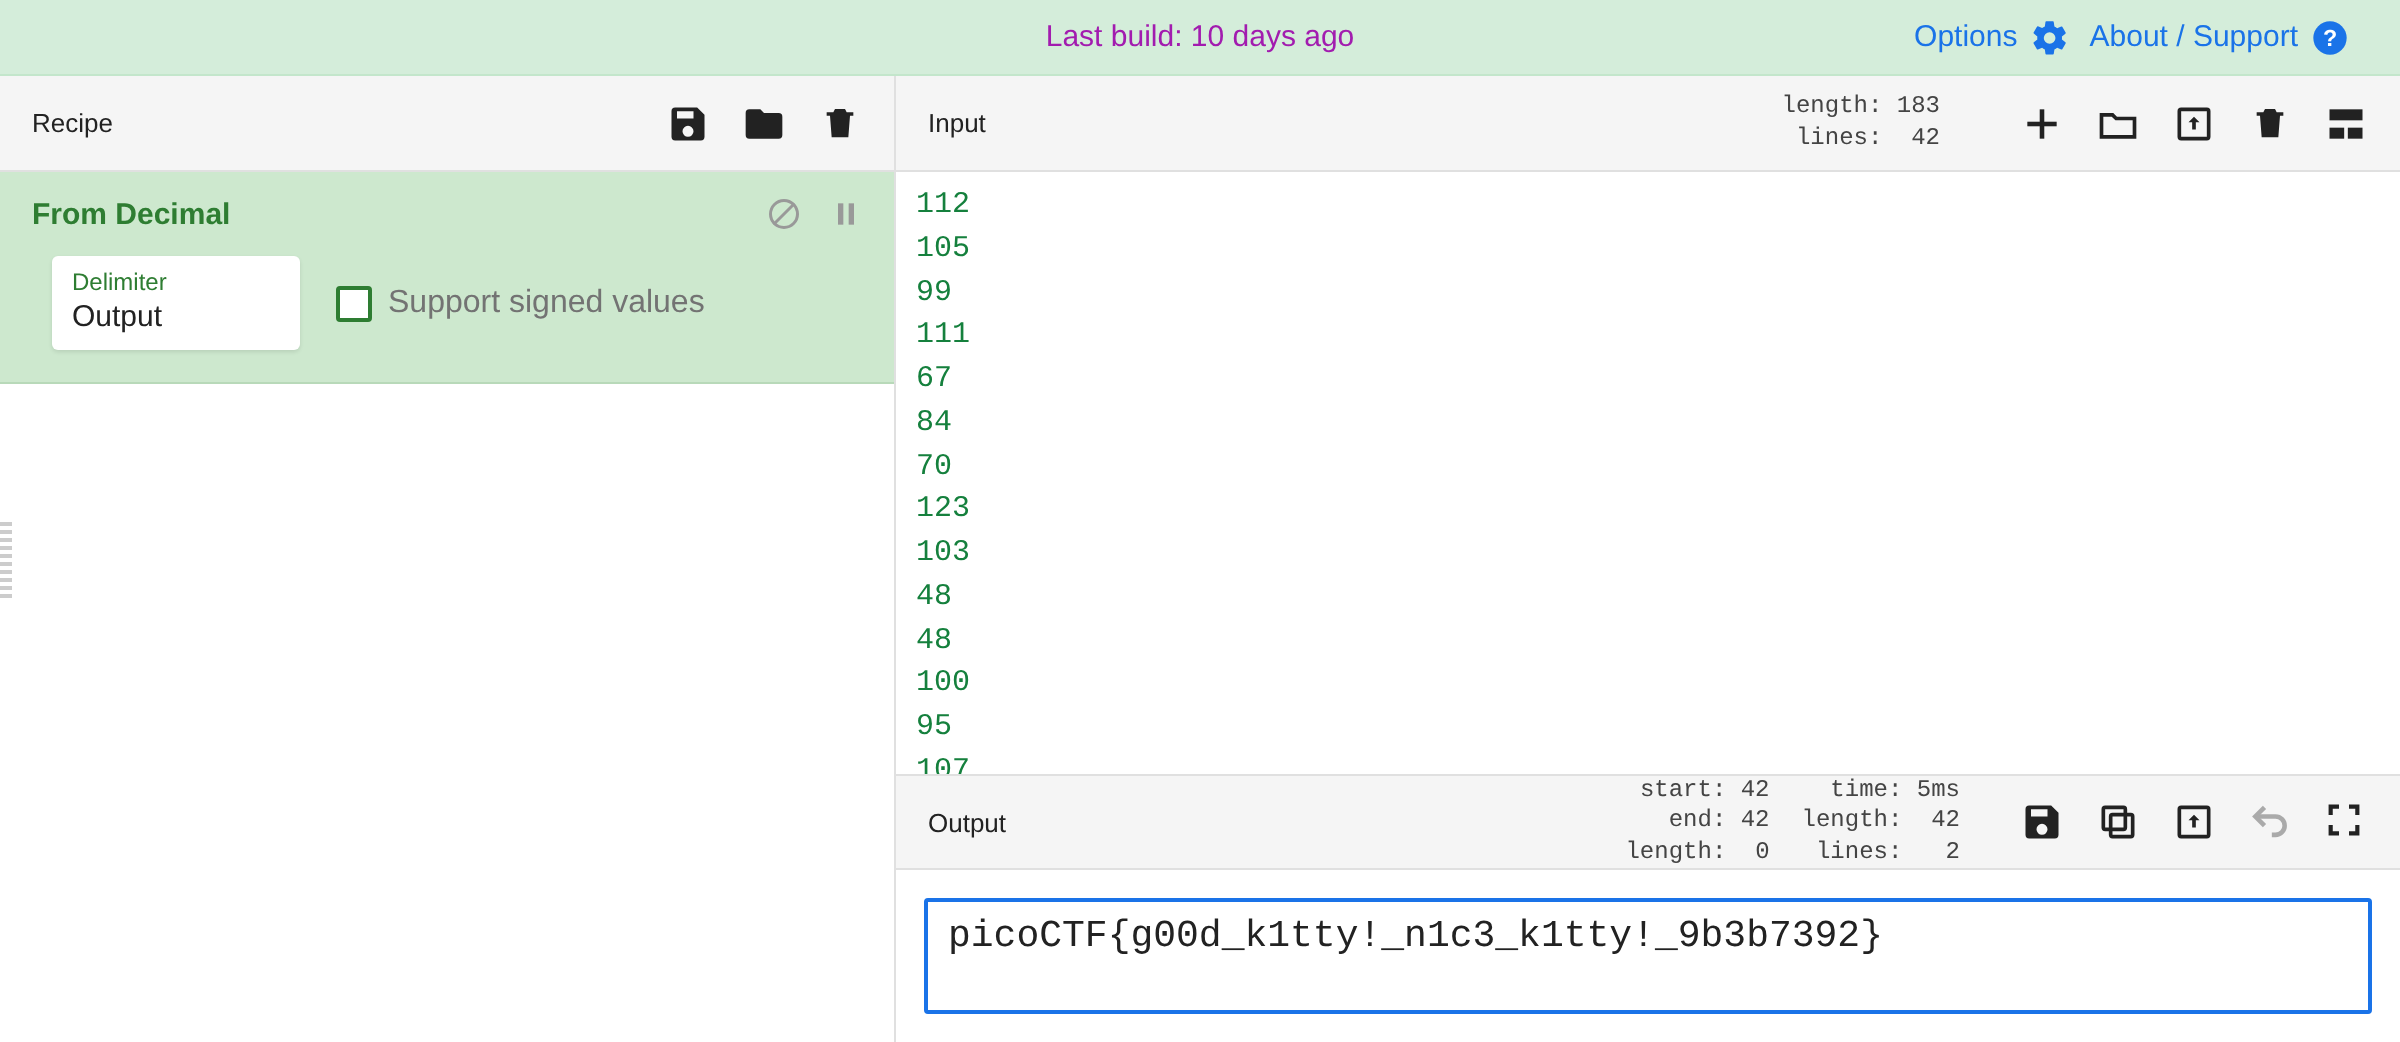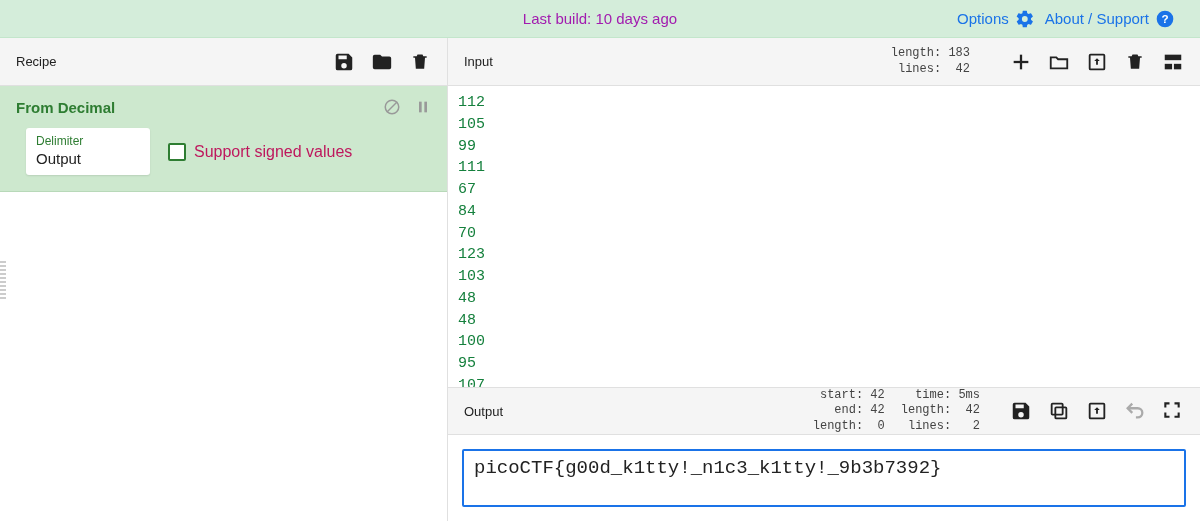--- a/index.html
+++ b/index.html
@@ -18,21 +18,21 @@
 .pane-icons { display: flex; align-items: center; gap: 16px; }
 .pane-icons .ibtn { width: 22px; height: 22px; cursor: pointer; color: #333; display: flex; align-items: center; justify-content: center; }
 .op-block { background: #cde8ce; padding: 0; border-bottom: 1px solid #b8d9b9; }
 .op-header { display: flex; align-items: center; justify-content: space-between; padding: 12px 16px 4px; gap: 23px; }
 .op-title { color: #2e7d32; font-weight: 700; font-size: 15px; }
 .op-controls { display: flex; gap: 14px; color: #999; }
 .op-body { display: flex; align-items: center; gap: 18px; padding: 8px 16px 16px 26px; }
 .delimiter-box { background: #fff; border-radius: 3px; padding: 6px 10px 8px; width: 124px; box-shadow: 0 1px 2px rgba(0,0,0,0.1); }
 .delimiter-label { color: #2e7d32; font-size: 12px; margin-bottom: 2px; }
 .delimiter-value { font-size: 15px; color: #222; }
-.checkbox-wrap { display: flex; align-items: center; gap: 8px; color: #be185d; font-size: 16px; text-align: center; }
+.checkbox-wrap { display: flex; align-items: center; gap: 8px; color: #737373; font-size: 16px; text-align: center; }
 .checkbox { width: 18px; height: 18px; border: 2px solid #2e7d32; border-radius: 2px; background: #fff; }
 .input-header-stats { font-family: "SFMono-Regular", Consolas, "Liberation Mono", Menlo, monospace; font-size: 12px; color: #444; text-align: right; line-height: 1.3; white-space: pre; }
 .input-area { flex: 1; font-family: "SFMono-Regular", Consolas, "Liberation Mono", Menlo, monospace; font-size: 15px; padding: 6px 10px; color: #15803d; line-height: 1.45; white-space: pre; overflow: hidden; }
 .output-header { background: #f5f5f5; border-top: 1px solid #e0e0e0; border-bottom: 1px solid #e0e0e0; height: 48px; display: flex; align-items: center; padding: 0 16px; justify-content: space-between; }
 .output-stats { font-family: "SFMono-Regular", Consolas, "Liberation Mono", Menlo, monospace; font-size: 12px; color: #444; display: flex; gap: 16px; line-height: 1.3; white-space: pre; justify-content: space-between; }
 .output-area { font-family: "SFMono-Regular", Consolas, "Liberation Mono", Menlo, monospace; font-size: 19px; padding: 6px 10px; color: #222; border: 2px solid #1a73e8; border-radius: 2px; margin: 14px; height: 58px; }
 .pane-icons svg, .op-controls svg, .banner-right svg { display: block; }
 .grip { position: absolute; left: 0; top: 50%; width: 6px; height: 40px; background: repeating-linear-gradient(to bottom, #ccc 0 2px, transparent 2px 4px); }
 .out-icons { display: flex; align-items: center; gap: 16px; }
 .out-icons .ibtn { width: 22px; height: 22px; cursor: pointer; color: #333; display: flex; }

